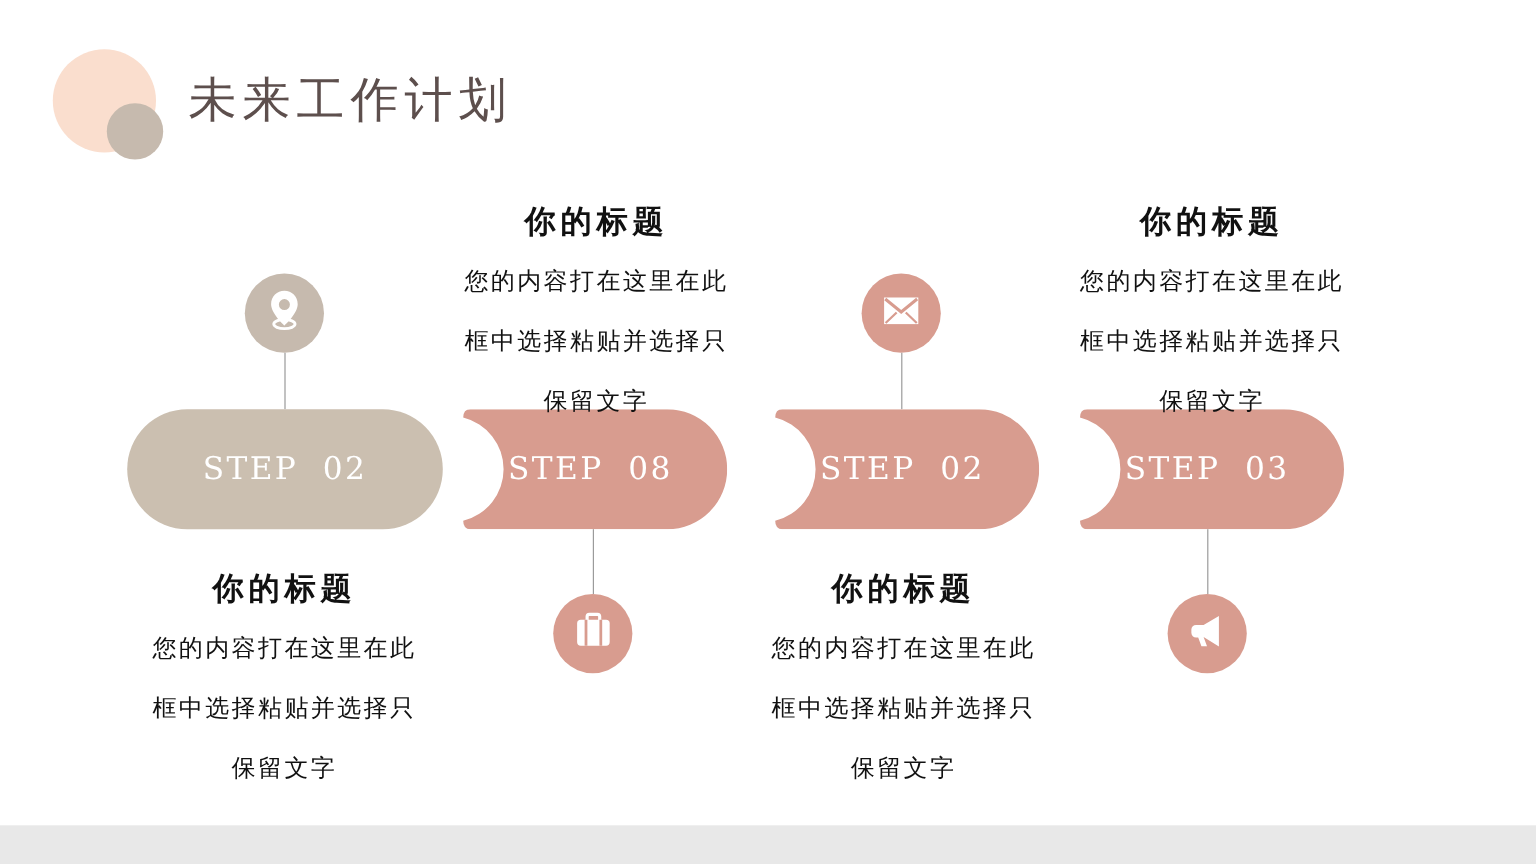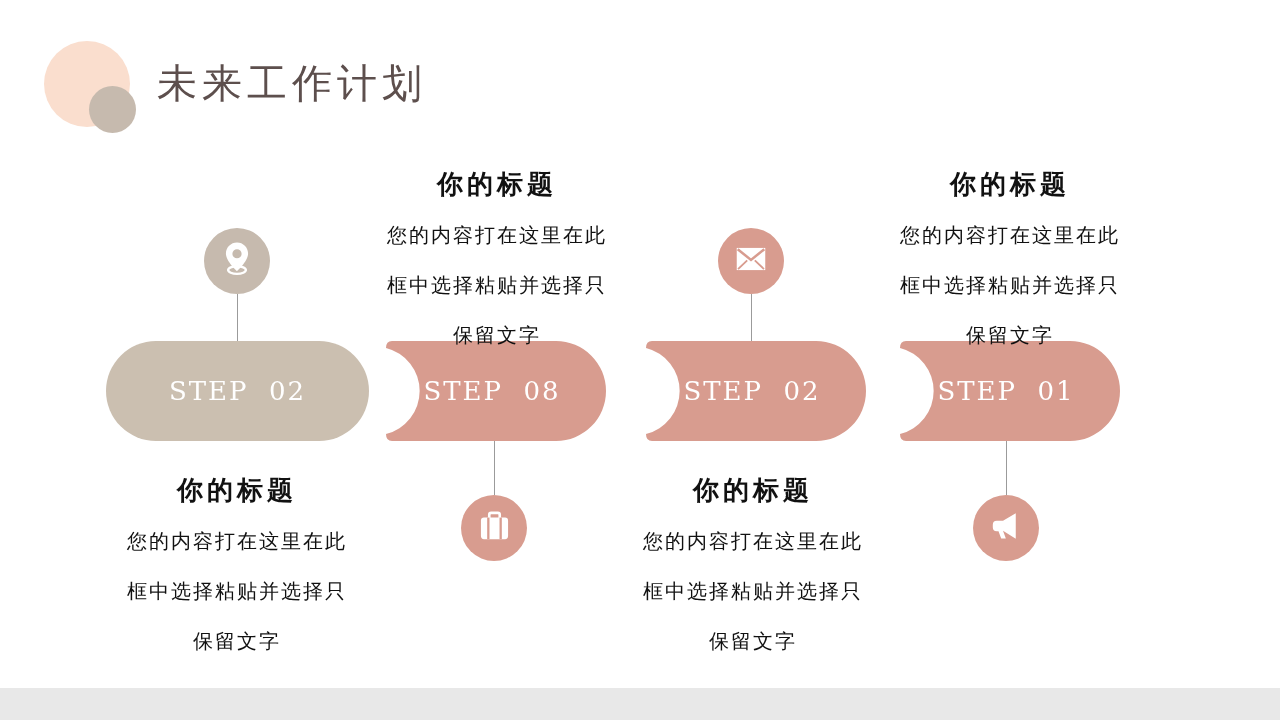--- a/index.html
+++ b/index.html
@@ -137,21 +137,21 @@
   <div class="text-block tb-3">
     <p class="block-title">你的标题</p>
     <p class="block-body">您的内容打在这里在此
 框中选择粘贴并选择只
 保留文字</p>
   </div>
 
   <svg class="pill-svg pill-4" viewBox="0 0 228 100">
     <path fill="#D89C8F" d="M14 0 H178 A50 50 0 0 1 178 100 H14 Q8 100 8 93 A44.3 44.3 0 0 0 8 7 Q8 0 14 0 Z"></path>
   </svg>
-  <div class="step-label lbl-4">STEP  01</div>
+  <div class="step-label lbl-4">STEP  03</div>
   <div class="connector cn-4"></div>
   <div class="icon-circle ic-pink ic-4">
     <span>
       <svg width="36" height="36" viewBox="0 0 24 24">
         <path fill="#ffffff" d="M18.5 3.5 v17 L10 15.2 l1.9 5.1 h-3.1 l-1.8 -4.8 h-1.2 a2.6 2.6 0 0 1 -2.6 -2.6 v-1.8 a2.6 2.6 0 0 1 2.6 -2.6 h4.2 Z"></path>
       </svg>
     </span>
   </div>
   <div class="text-block tb-4">
     <p class="block-title">你的标题</p>

